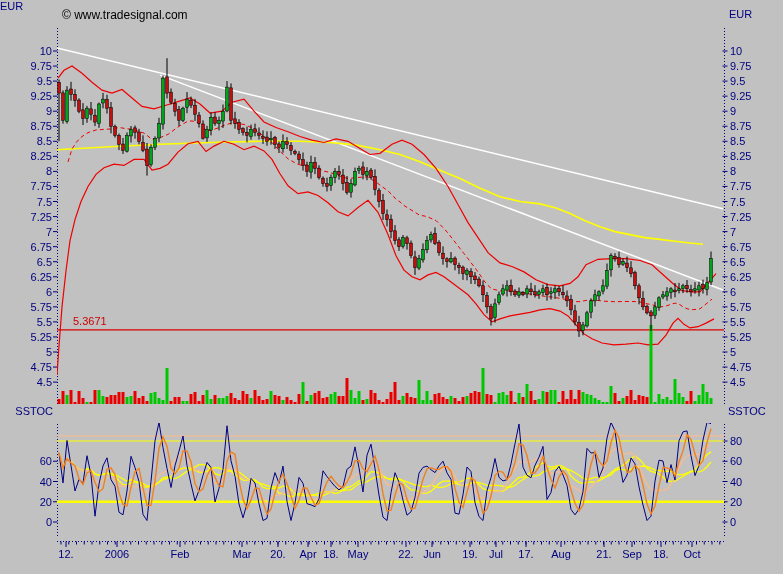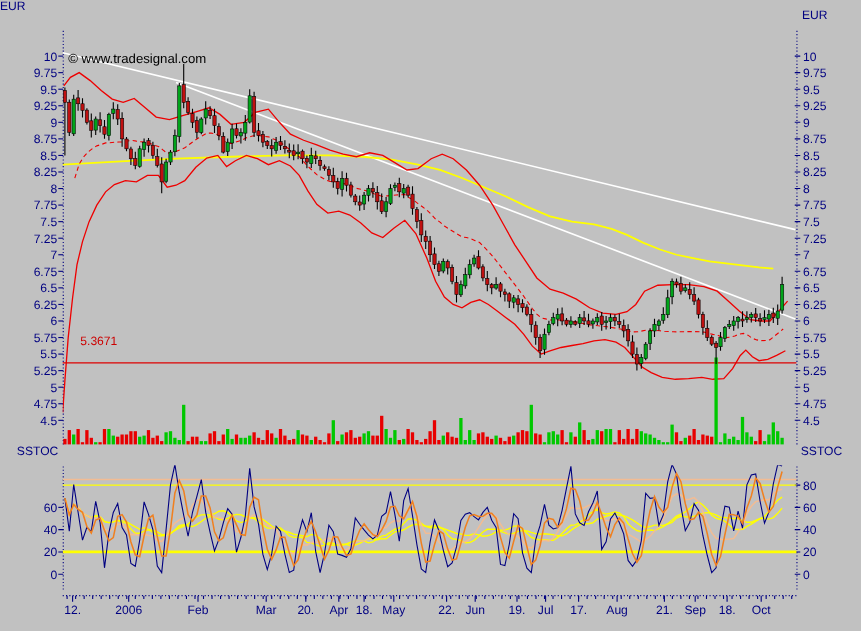--- a/index.html
+++ b/index.html
@@ -1,20 +1,20 @@
 <!DOCTYPE html>
 <html><head>
 <meta charset="utf-8">
 <style>
   html,body{margin:0;padding:0;background:#888;}
   #app{position:relative;width:783px;height:574px;background:#c1c1c1;overflow:hidden;
        font-family:"Liberation Sans",sans-serif;}
   #chart-svg{position:absolute;left:0;top:0;}
   .lbl{position:absolute;font:11px "Liberation Sans",sans-serif;color:#000080;white-space:nowrap;}
-  .lbl.black{font-size:12px;color:#000000;margin-top:38px;}
+  .lbl.black{font-size:12px;color:#000000;}
   .lbl.red{color:#cc0000;}
   .r{text-align:right;}
 </style>
 </head>
 <body>
 
 <div id="app">
   <svg id="chart-svg" width="783" height="574">
       <defs>
         <clipPath id="cpMain">
@@ -618,14 +618,14 @@
         <polyline points="59.0,452.8 63.0,467.8 67.0,458.7 71.0,460.5 75.0,466.6 79.0,468.7 83.0,470.8 87.0,471.2 91.0,470.0 95.0,480.9 99.0,483.5 103.0,479.9 107.0,476.8 111.0,476.3 115.0,480.7 119.0,486.0 123.0,485.8 127.0,486.8 131.0,485.4 135.0,486.8 139.0,487.1 143.0,491.1 147.0,492.3 151.0,487.5 155.0,480.4 159.0,475.5 163.0,472.7 167.0,470.8 171.0,466.9 175.0,459.1 179.0,454.8 183.0,454.1 187.0,460.3 191.0,465.5 195.0,470.1 199.0,470.5 203.0,471.9 207.0,473.5 211.0,478.0 215.0,483.2 219.0,483.8 223.0,479.3 227.0,470.1 231.0,468.0 235.0,470.0 239.0,475.2 243.0,477.5 247.0,479.7 251.0,480.9 255.0,489.1 259.0,495.3 263.0,501.6 267.0,503.6 271.0,499.3 275.0,494.9 279.0,495.6 283.0,493.2 287.0,492.9 291.0,492.9 295.0,490.7 299.0,489.2 303.0,490.7 307.0,493.6 311.0,499.2 315.0,499.9 319.0,496.8 323.0,492.2 327.0,492.1 331.0,491.9 335.0,489.4 339.0,487.3 343.0,484.4 347.0,480.2 351.0,479.5 355.0,475.3 359.0,473.3 363.0,474.1 367.0,469.1 371.0,463.1 375.0,463.0 379.0,467.1 383.0,477.2 387.0,484.7 391.0,484.8 395.0,487.3 399.0,492.7 403.0,497.2 407.0,500.1 411.0,499.3 415.0,496.0 419.0,493.2 423.0,492.5 427.0,490.1 431.0,485.8 435.0,479.7 439.0,473.1 443.0,468.0 447.0,468.0 451.0,469.7 455.0,476.4 459.0,482.7 463.0,485.9 467.0,486.1 471.0,487.6 475.0,491.8 479.0,497.1 483.0,498.2 487.0,494.8 491.0,492.4 495.0,491.2 499.0,492.0 503.0,488.9 507.0,483.6 511.0,475.5 515.0,468.8 519.0,461.2 523.0,462.4 527.0,462.1 531.0,461.6 535.0,459.6 539.0,458.6 543.0,459.0 547.0,469.8 551.0,473.4 555.0,472.9 559.0,471.3 563.0,472.7 567.0,476.7 571.0,485.7 575.0,487.9 579.0,490.2 583.0,493.1 587.0,490.5 591.0,487.4 595.0,482.7 599.0,478.1 603.0,471.4 607.0,461.3 611.0,451.4 615.0,448.9 619.0,450.0 623.0,454.2 627.0,453.9 631.0,452.4 635.0,456.1 639.0,465.3 643.0,475.9 647.0,484.5 651.0,489.3 655.0,490.2 659.0,490.5 663.0,490.1 667.0,489.5 671.0,483.8 675.0,478.0 679.0,467.2 683.0,460.1 687.0,456.0 691.0,455.2 695.0,454.2 699.0,454.4 703.0,448.6 707.0,446.0 711.0,444.8" fill="none" stroke="#f2bc94" stroke-width="1.4"></polyline>
         <polyline points="59.0,452.8 63.0,482.9 67.0,440.5 71.0,465.7 75.0,491.0 79.0,479.4 83.0,483.1 87.0,455.7 91.0,474.8 95.0,516.2 99.0,484.1 103.0,465.9 107.0,457.8 111.0,479.6 115.0,486.3 119.0,512.3 123.0,514.8 127.0,491.0 131.0,456.3 135.0,467.6 139.0,481.5 143.0,514.5 147.0,520.5 151.0,481.3 155.0,440.8 159.0,422.3 163.0,447.7 167.0,468.4 171.0,487.5 175.0,465.7 179.0,451.2 183.0,436.0 187.0,465.6 191.0,483.9 195.0,500.9 199.0,490.4 203.0,475.3 207.0,462.4 211.0,467.4 215.0,501.9 219.0,488.4 223.0,469.4 227.0,425.8 231.0,460.8 235.0,476.2 239.0,504.0 243.0,517.8 247.0,503.6 251.0,478.4 255.0,483.0 259.0,503.8 263.0,520.5 267.0,518.4 271.0,487.8 275.0,472.6 279.0,483.3 283.0,466.1 287.0,501.5 291.0,520.5 295.0,503.0 299.0,477.4 303.0,483.3 307.0,503.7 311.0,504.9 315.0,506.7 319.0,498.9 323.0,470.8 327.0,476.6 331.0,481.7 335.0,486.4 339.0,489.9 343.0,486.6 347.0,469.3 351.0,466.1 355.0,446.9 359.0,467.8 363.0,492.0 367.0,455.1 371.0,444.2 375.0,468.7 379.0,495.1 383.0,517.2 387.0,520.5 391.0,492.7 395.0,472.7 399.0,482.2 403.0,500.2 407.0,515.2 411.0,511.8 415.0,497.2 419.0,473.1 423.0,467.4 427.0,466.1 431.0,469.7 435.0,472.6 439.0,465.8 443.0,461.2 447.0,472.9 451.0,479.4 455.0,513.1 459.0,514.2 463.0,494.8 467.0,467.0 471.0,471.6 475.0,502.6 479.0,516.6 483.0,520.5 487.0,490.6 491.0,477.7 495.0,458.5 499.0,477.4 503.0,480.9 507.0,479.7 511.0,463.9 515.0,443.7 519.0,424.0 523.0,467.2 527.0,475.3 531.0,477.7 535.0,465.3 539.0,457.2 543.0,446.4 547.0,499.4 551.0,492.5 555.0,471.7 559.0,466.4 563.0,475.0 567.0,485.3 571.0,509.5 575.0,514.8 579.0,509.0 583.0,491.7 587.0,448.4 591.0,453.0 595.0,452.5 599.0,477.5 603.0,468.1 607.0,438.0 611.0,422.3 615.0,431.0 619.0,460.3 623.0,482.4 627.0,475.0 631.0,457.9 635.0,463.9 639.0,486.8 643.0,505.0 647.0,520.5 651.0,516.2 655.0,481.2 659.0,460.2 663.0,461.0 667.0,482.7 671.0,464.6 675.0,480.1 679.0,440.8 683.0,431.8 687.0,430.9 691.0,455.7 695.0,475.6 699.0,465.6 703.0,440.0 707.0,422.3 711.0,423.6" fill="none" stroke="#000080" stroke-width="1"></polyline>
         <polyline points="59.0,452.8 63.0,467.8 67.0,458.7 71.0,463.0 75.0,465.7 79.0,478.7 83.0,484.5 87.0,472.7 91.0,471.2 95.0,482.2 99.0,491.7 103.0,488.7 107.0,469.3 111.0,467.8 115.0,474.6 119.0,492.7 123.0,504.4 127.0,506.0 131.0,487.3 135.0,471.6 139.0,468.4 143.0,487.9 147.0,505.5 151.0,505.4 155.0,480.9 159.0,448.2 163.0,436.9 167.0,446.1 171.0,467.9 175.0,473.8 179.0,468.1 183.0,450.9 187.0,450.9 191.0,461.8 195.0,483.5 199.0,491.7 203.0,488.9 207.0,476.0 211.0,468.3 215.0,477.2 219.0,485.9 223.0,486.6 227.0,461.2 231.0,452.0 235.0,454.3 239.0,480.3 243.0,499.3 247.0,508.5 251.0,499.9 255.0,488.3 259.0,488.4 263.0,502.4 267.0,514.2 271.0,508.9 275.0,492.9 279.0,481.2 283.0,474.0 287.0,483.6 291.0,496.0 295.0,508.3 299.0,500.3 303.0,487.9 307.0,488.1 311.0,497.3 315.0,505.1 319.0,503.5 323.0,492.1 327.0,482.1 331.0,476.3 335.0,481.6 339.0,486.0 343.0,487.7 347.0,482.0 351.0,474.0 355.0,460.8 359.0,460.3 363.0,468.9 367.0,471.6 371.0,463.8 375.0,456.0 379.0,469.4 383.0,493.7 387.0,510.9 391.0,510.1 395.0,495.3 399.0,482.5 403.0,485.0 407.0,499.2 411.0,509.1 415.0,508.1 419.0,494.0 423.0,479.3 427.0,468.9 431.0,467.7 435.0,469.5 439.0,469.4 443.0,466.6 447.0,466.6 451.0,471.2 455.0,488.5 459.0,502.2 463.0,507.4 467.0,492.0 471.0,477.8 475.0,480.4 479.0,496.9 483.0,513.2 487.0,509.2 491.0,496.3 495.0,475.6 499.0,471.2 503.0,472.3 507.0,479.3 511.0,474.9 515.0,462.4 519.0,443.9 523.0,445.0 527.0,455.5 531.0,473.4 535.0,472.8 539.0,466.7 543.0,456.3 547.0,467.7 551.0,479.5 555.0,487.9 559.0,476.9 563.0,471.0 567.0,475.6 571.0,490.0 575.0,503.2 579.0,511.1 583.0,505.1 587.0,483.0 591.0,464.3 595.0,451.3 599.0,461.0 603.0,466.0 607.0,461.2 611.0,442.8 615.0,430.4 619.0,437.9 623.0,457.9 627.0,472.5 631.0,471.7 635.0,465.6 639.0,469.5 643.0,485.2 647.0,504.1 651.0,513.9 655.0,506.0 659.0,485.9 663.0,467.5 667.0,467.9 671.0,469.4 675.0,475.8 679.0,461.8 683.0,450.9 687.0,434.5 691.0,439.5 695.0,454.1 699.0,465.6 703.0,460.4 707.0,442.6 711.0,428.6" fill="none" stroke="#f08020" stroke-width="1.4"></polyline>
       </g>
     </svg>
   <div class="lbl r" style="left:0;top:8;width:57;">EUR</div>
   <div class="lbl black" style="left:62;top:8;left:62px;top:8px;">© www.tradesignal.com</div>
   <div class="lbl" style="left:729px;top:8px;">EUR</div>
   <div class="lbl r" style="left:0;top:405px;width:53px;">SSTOC</div>
   <div class="lbl" style="left:728px;top:405px;">SSTOC</div>
-  <div class="lbl red" style="left:73px;top:305px;">5.3671</div>
+  <div class="lbl red" style="left:73px;top:315px;">5.3671</div>
 </div>
 
 </body></html>

